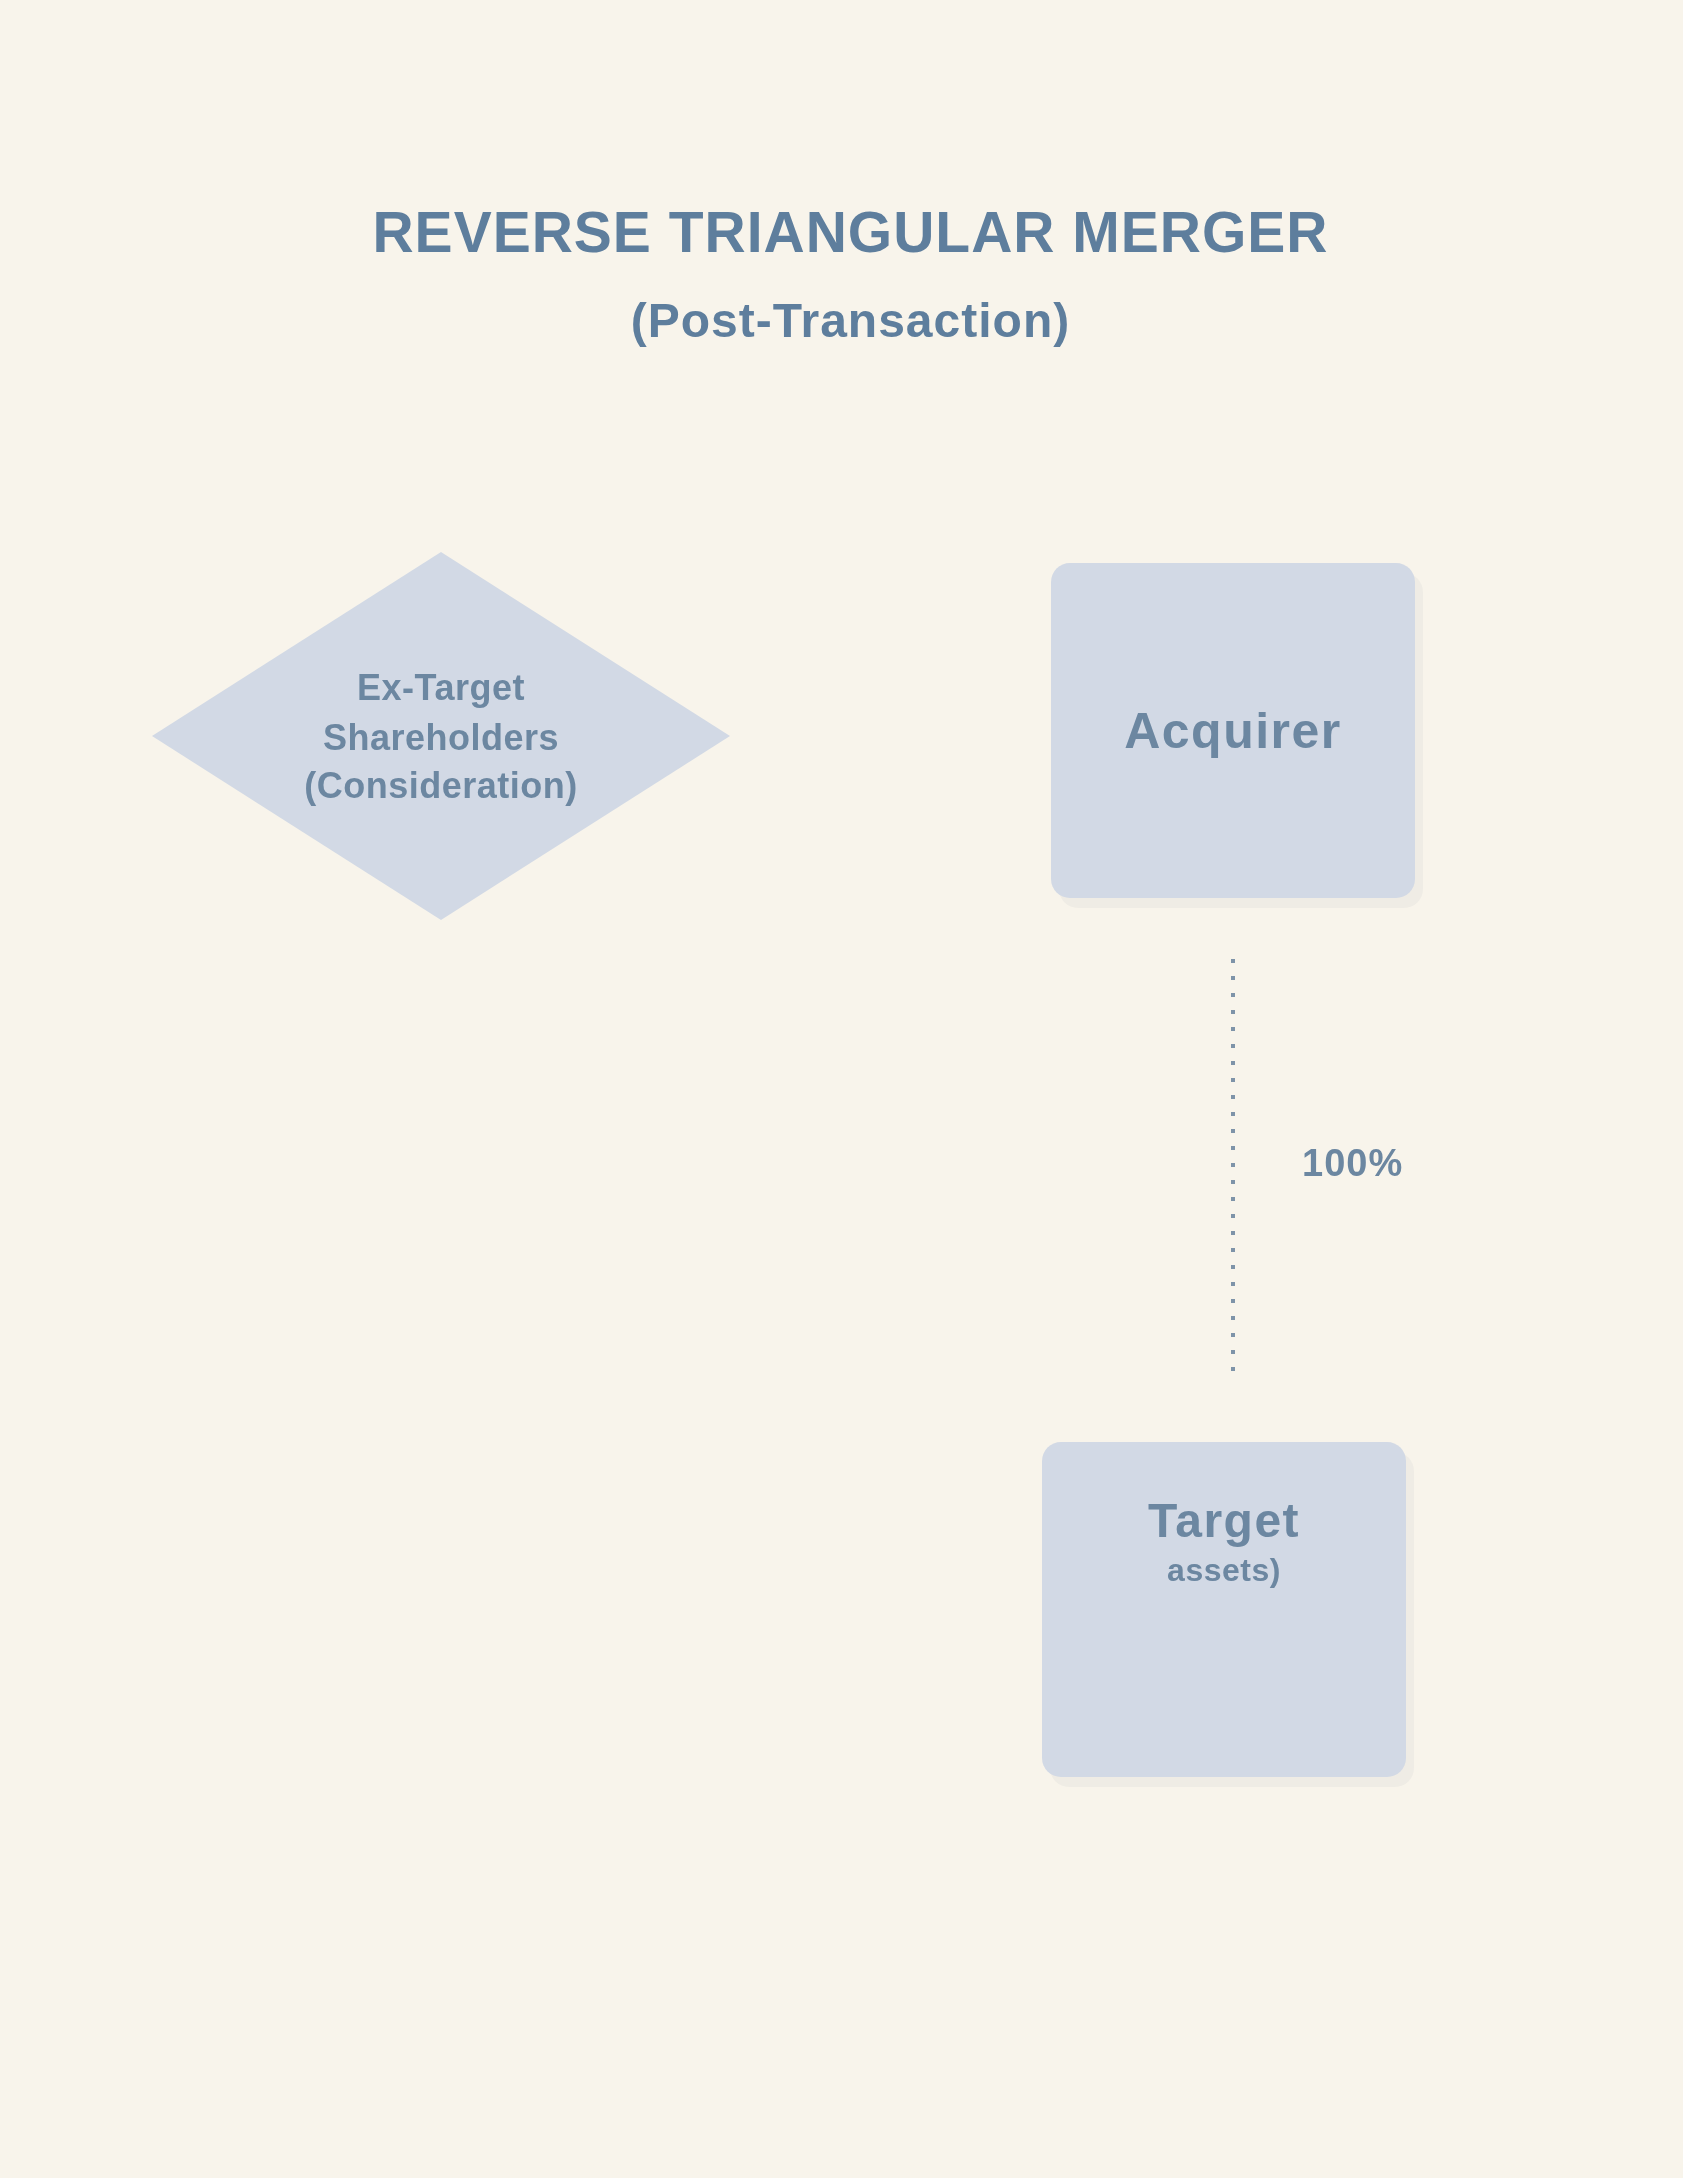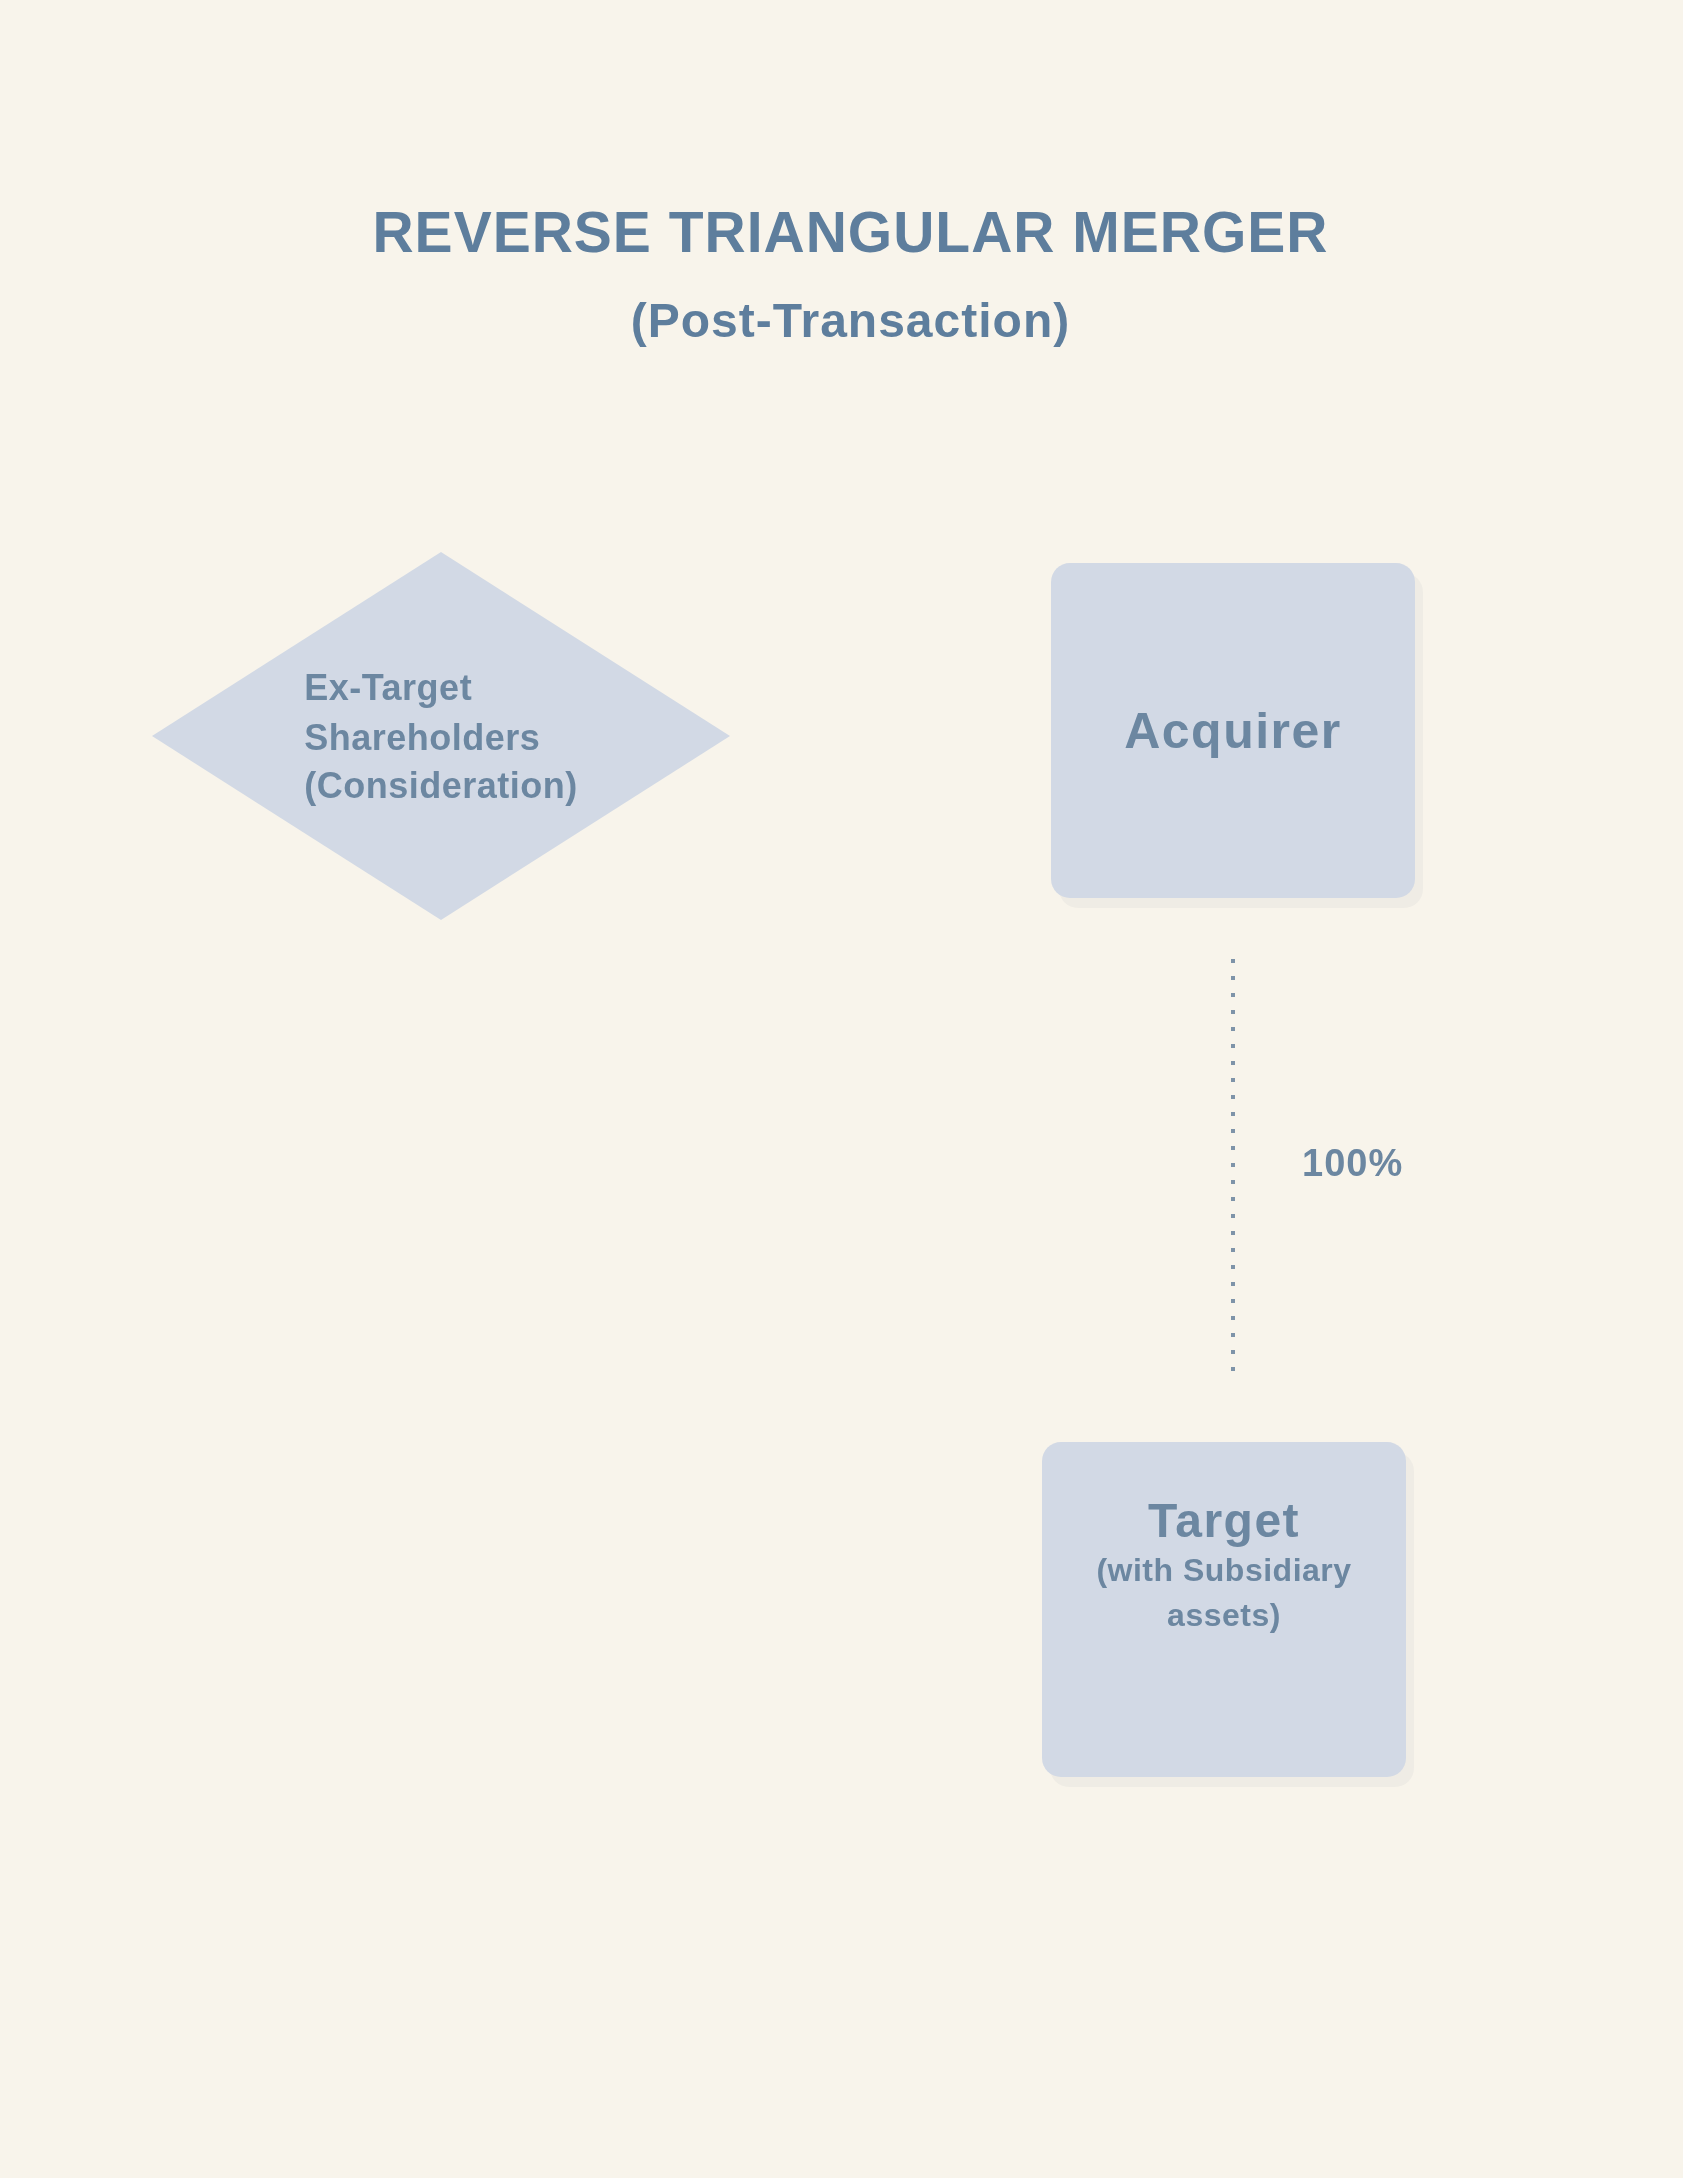--- a/index.html
+++ b/index.html
@@ -51,20 +51,21 @@
     position:absolute;
     left:152px; top:552px;
     width:578px; height:368px;
     background:var(--shape_fill);
     clip-path:polygon(50% 0%, 100% 50%, 50% 100%, 0% 50%);
     display:flex;
     align-items:center;
     justify-content:center;
   }
   .diamond-text{
+    text-align:center;
     color:var(--node_ink);
     font-weight:bold;
   }
   .diamond-line-lg{
     font-size:36px;
     line-height:50px;
     letter-spacing:0.5px;
   }
   .diamond-line-sm{
     font-size:36px;
@@ -151,18 +152,17 @@
   <div class="node-box acquirer">
     <span class="acquirer-label">Acquirer</span>
   </div>
 
   <div class="dotted-connector"></div>
 
   <div class="ownership-label">100%</div>
 
   <div class="node-box target">
     <div class="target-title">Target</div>
-    <div class="target-sub">(with Subsidiary</div>
     <div class="target-sub">assets)</div>
   </div>
 
 </div>
 
 
 </body></html>

